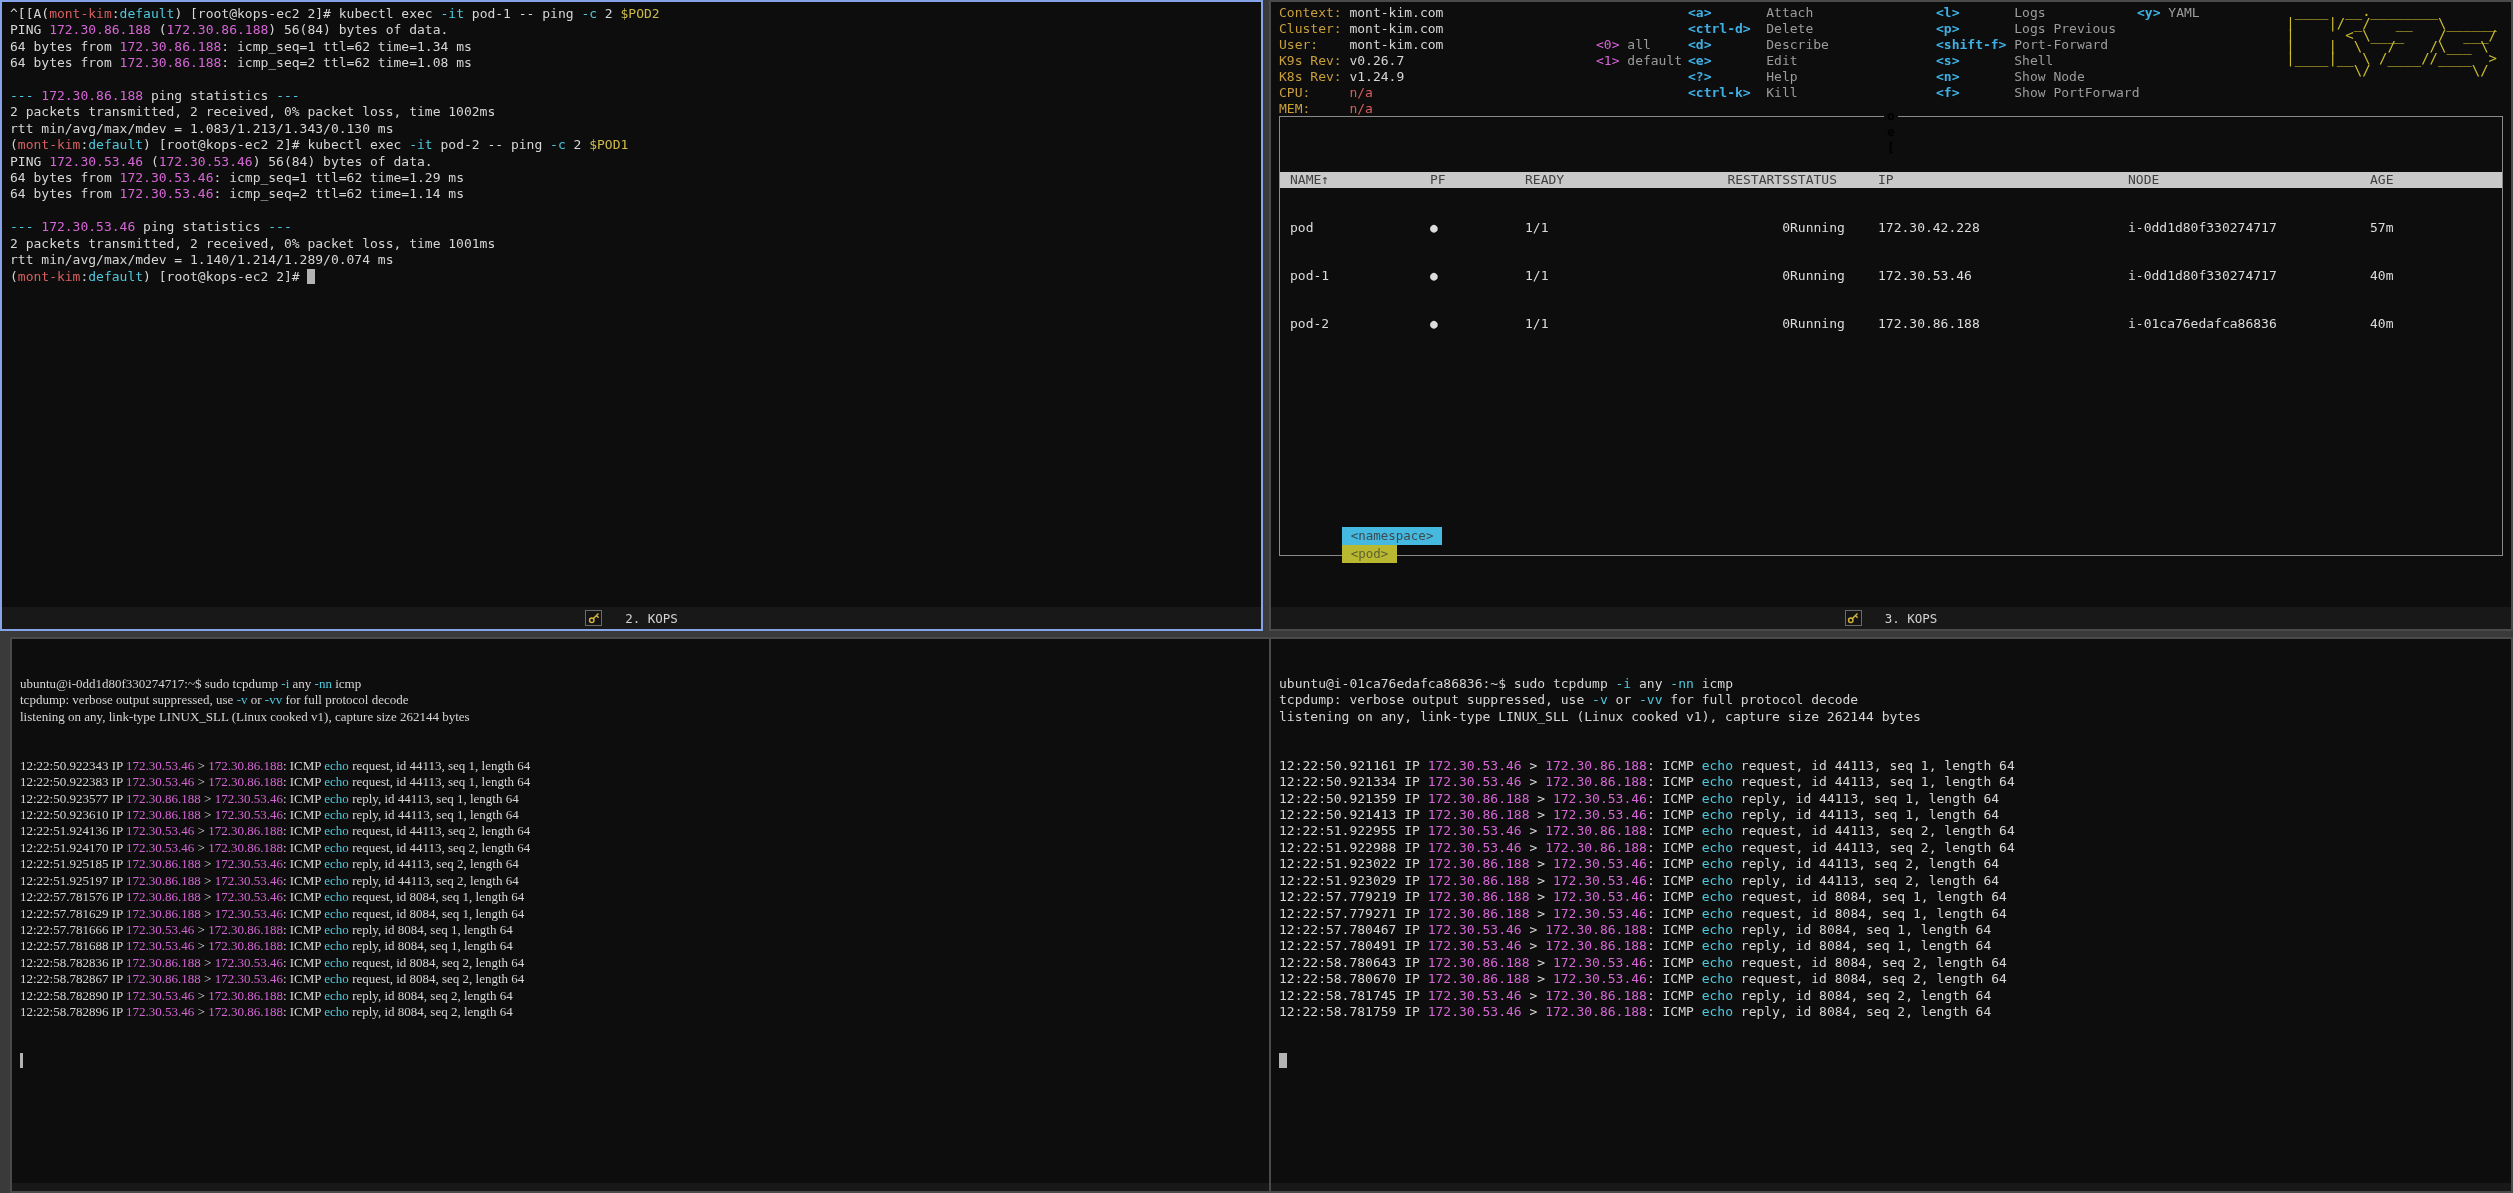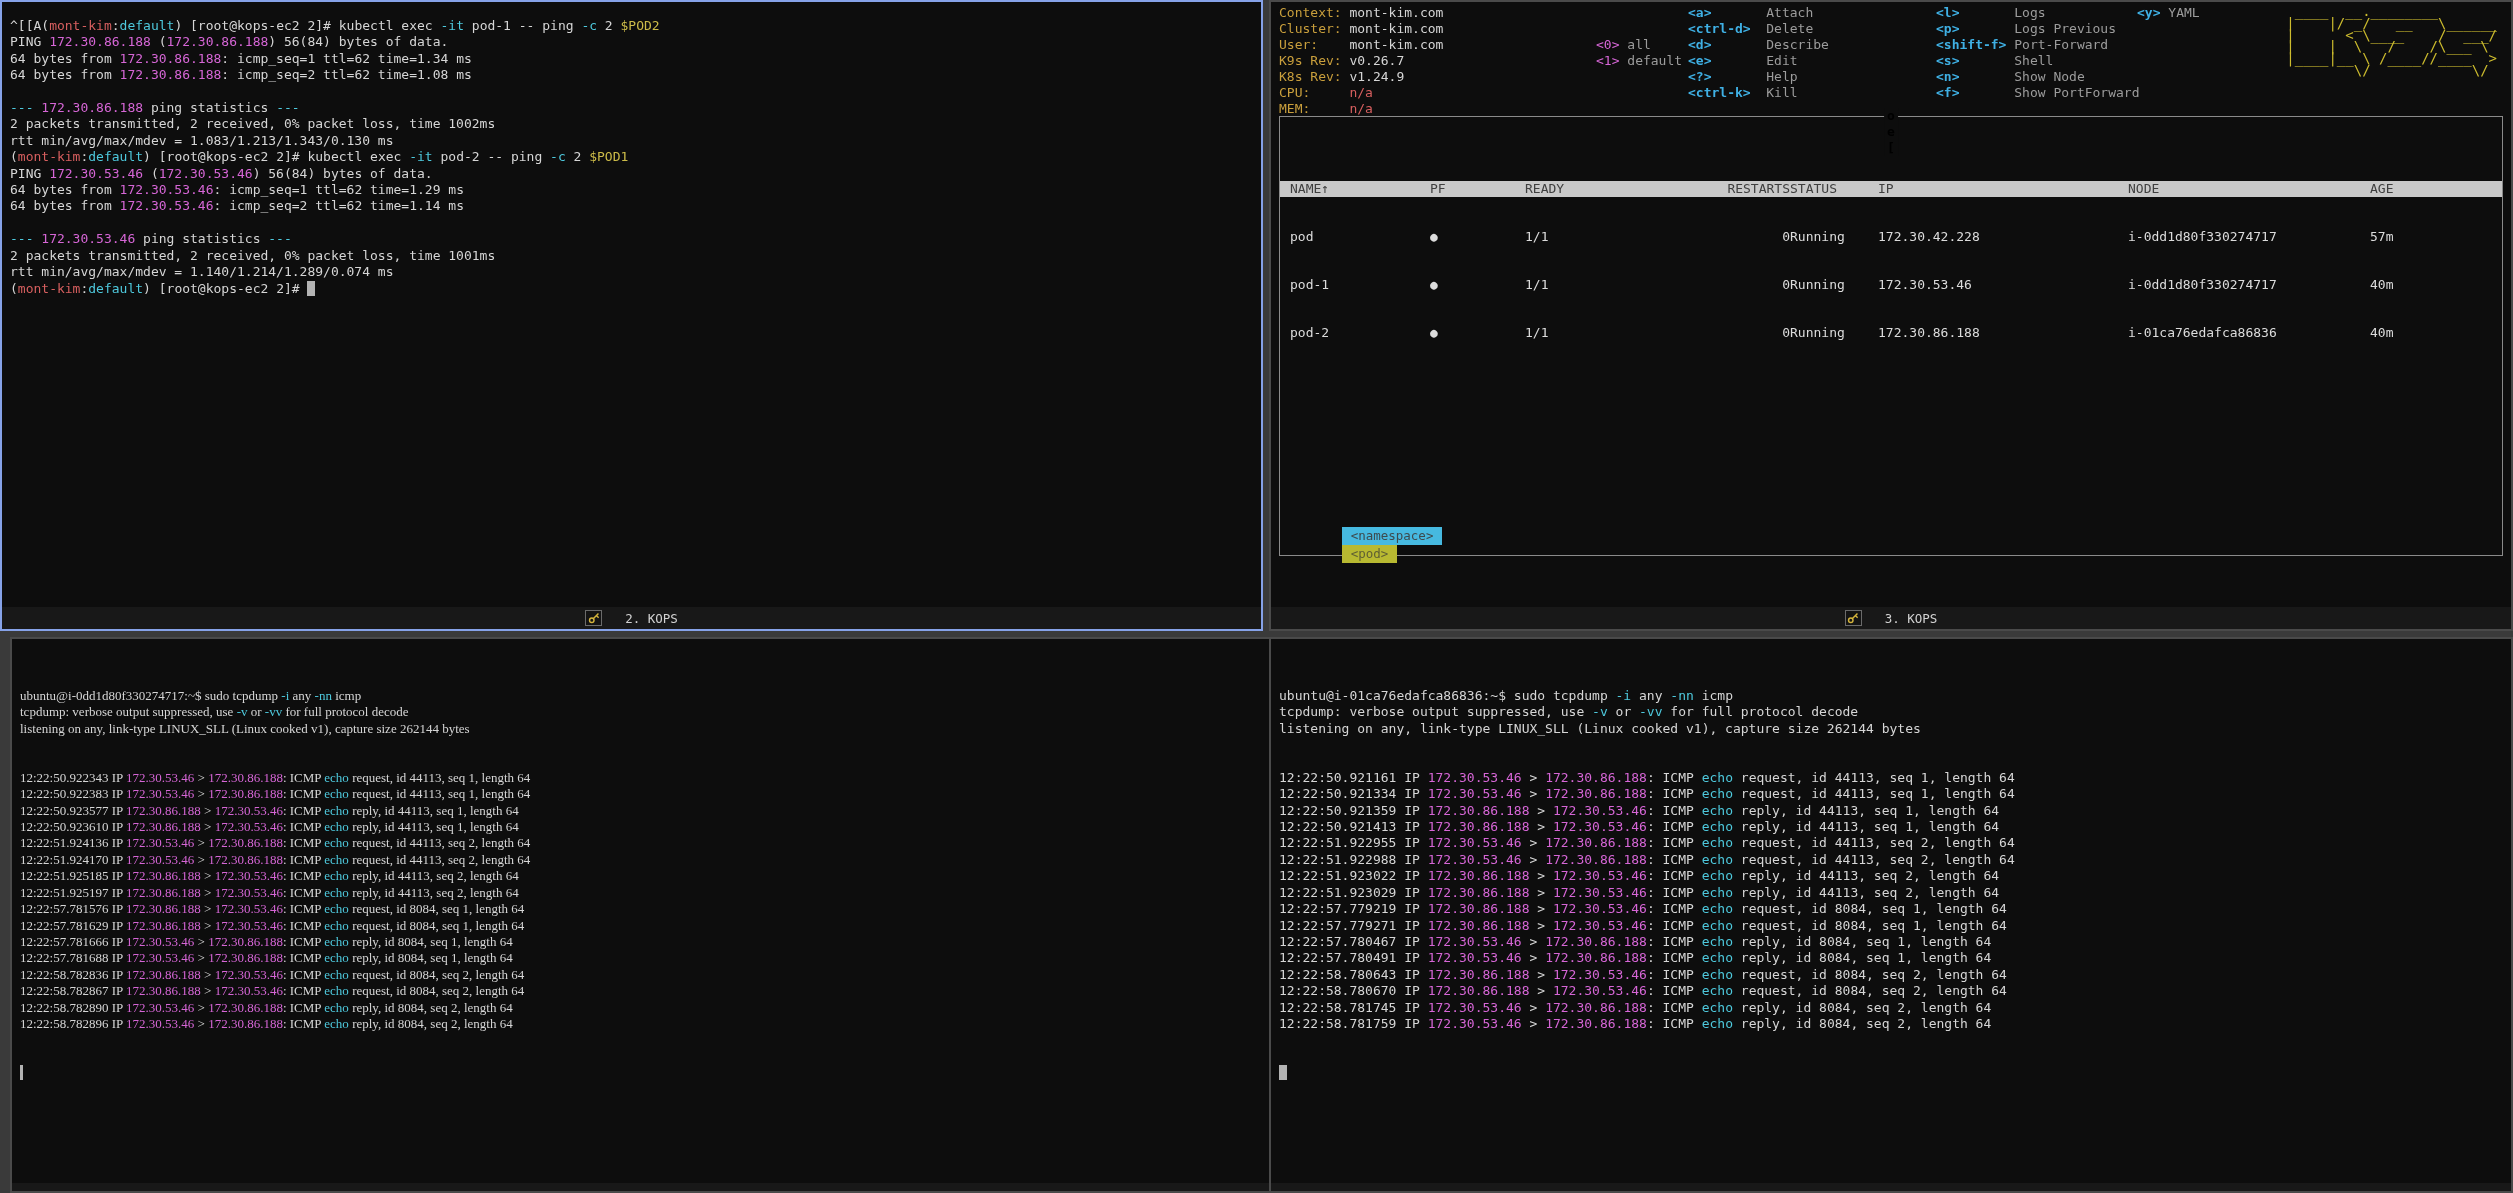--- a/index.html
+++ b/index.html
@@ -7,21 +7,21 @@
   .page {
     position:relative; width:2513px; height:1193px; background:#3a3a3a;
     font-family:"DejaVu Sans Mono", monospace; overflow:hidden;
   }
   .pane { position:absolute; background:#0d0d0d; display:flex; flex-direction:column; }
   .pane-tl { left:0; top:0; width:1263px; height:631px; border:2px solid #86a2e8; }
   .pane-tr { left:1269px; top:0; width:1244px; height:631px; border:2px solid #4a4a4a; }
   .pane-bl { left:10px; top:637px; width:1263px; height:556px; border:2px solid #4a4a4a;font-family:Liberation Serif, serif; }
   .pane-br { left:1269px; top:637px; width:1244px; height:556px; border:2px solid #4a4a4a; }
   .term {
-    flex:1; padding:16px 8px; overflow:hidden;
+    flex:1; padding:4px 8px; overflow:hidden;
     font-size:13px; line-height:16.4px; color:#d6d6d6; white-space:pre;
   }
   .ln { white-space:pre; }
   .s-w { color:#d6d6d6; }
   .s-m { color:#d666d6; }
   .s-c { color:#4ec9dd; }
   .s-y { color:#cdbc49; }
   .s-r { color:#d75f5f; }
   .s-g { color:#9c9c9c; }
   .s-o { color:#c99f3c; }
@@ -56,21 +56,21 @@
   .podtitle {
     position:absolute; top:-9px; left:50%; transform:translateX(-50%);
     background:#0d0d0d; padding:0 3px; font-weight:bold;
   }
   .trow {
     display:grid; padding:0 0 0 10px; height:16px; align-items:center;
     grid-template-columns:140px 95px 193px 72px 88px 250px 242px 1fr;
     color:#dcdcdc;
   }
   .trow > span:nth-child(4) { text-align:right; }
-  .thead { background:#c9c9c9; color:#3f3f3f; margin-top:16px; }
+  .thead { background:#c9c9c9; color:#3f3f3f; margin-top:7px; }
   .crumbs { position:absolute; left:8px; bottom:28px; }
   .crumb { display:inline-block; font-size:12.5px; padding:1px 9px; margin-right:9px; }
   .crumb-ns  { background:#46b9e0; color:#3d4a4e; }
   .crumb-pod { background:#b8b931; color:#5f5f33; }
 </style>
 </head>
 <body>
 
 <div class="page">
 

